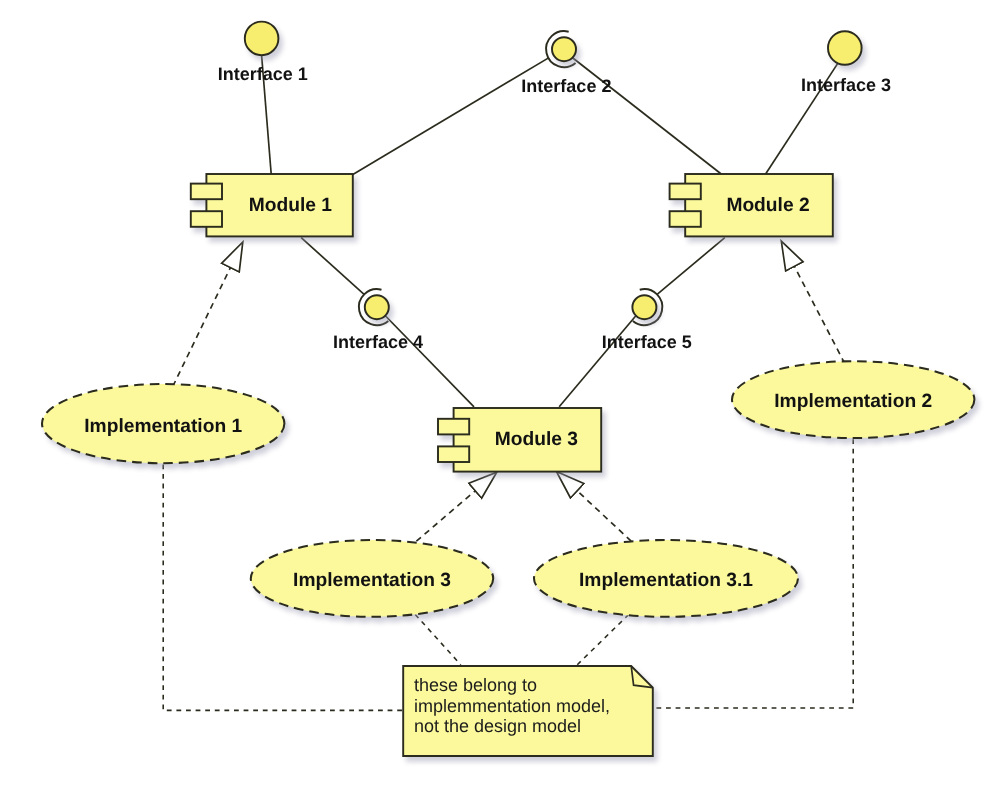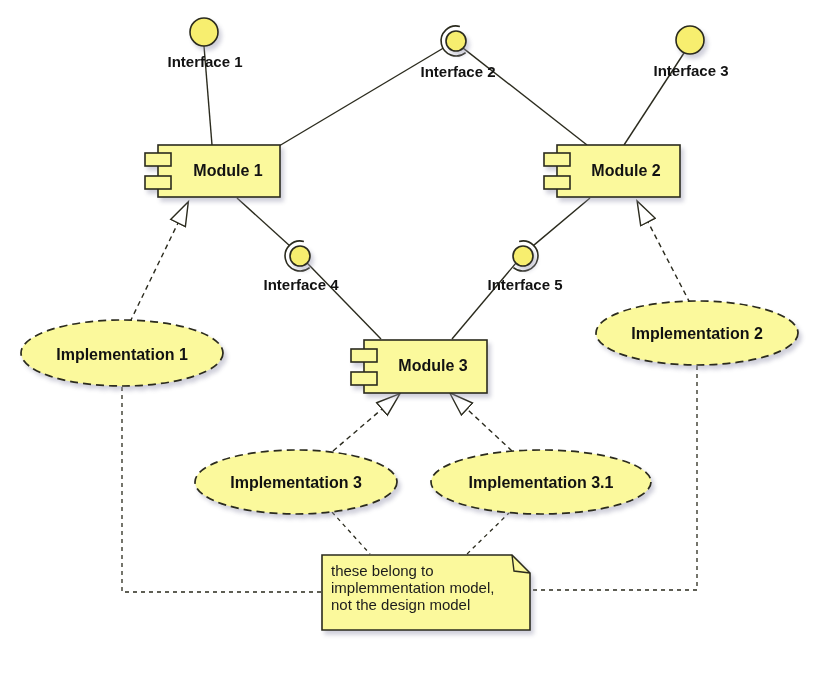--- a/index.html
+++ b/index.html
@@ -1,16 +1,16 @@
 <!DOCTYPE html>
 <html><head>
 <meta charset="utf-8">
 <style>
   html,body{margin:0;padding:0;background:#ffffff;}
-  .canvas{position:relative;width:799px;height:674px;background:#ffffff;font-family:"Liberation Sans",sans-serif;}
+  .canvas{position:relative;width:799px;height:674px;background:#ffffff;font-family:"Liberation Sans",sans-serif;margin-left:14px;}
   svg{display:block;}
   .node{filter:drop-shadow(3px 4px 2px rgba(150,150,175,0.45));}
   .shape{fill:#FBF99C;stroke:#2b2b1e;stroke-width:1.6;}
   .ball{fill:#F7EE6F;stroke:#2b2b1e;stroke-width:1.6;}
   .socket{fill:none;stroke:#2b2b1e;stroke-width:1.6;}
   .ellipse{fill:#FBF99C;stroke:#2b2b1e;stroke-width:1.7;stroke-dasharray:8 5;}
   .conn{stroke:#2b2b1e;stroke-width:1.4;fill:none;}
   .dash-realize{stroke:#2b2b1e;stroke-width:1.4;fill:none;stroke-dasharray:5 4;}
   .dash-note{stroke:#2b2b1e;stroke-width:1.3;fill:none;stroke-dasharray:4 4;}
   .lbl{font-family:"Liberation Sans",sans-serif;font-weight:bold;font-size:16px;fill:#121212;text-anchor:middle;}

